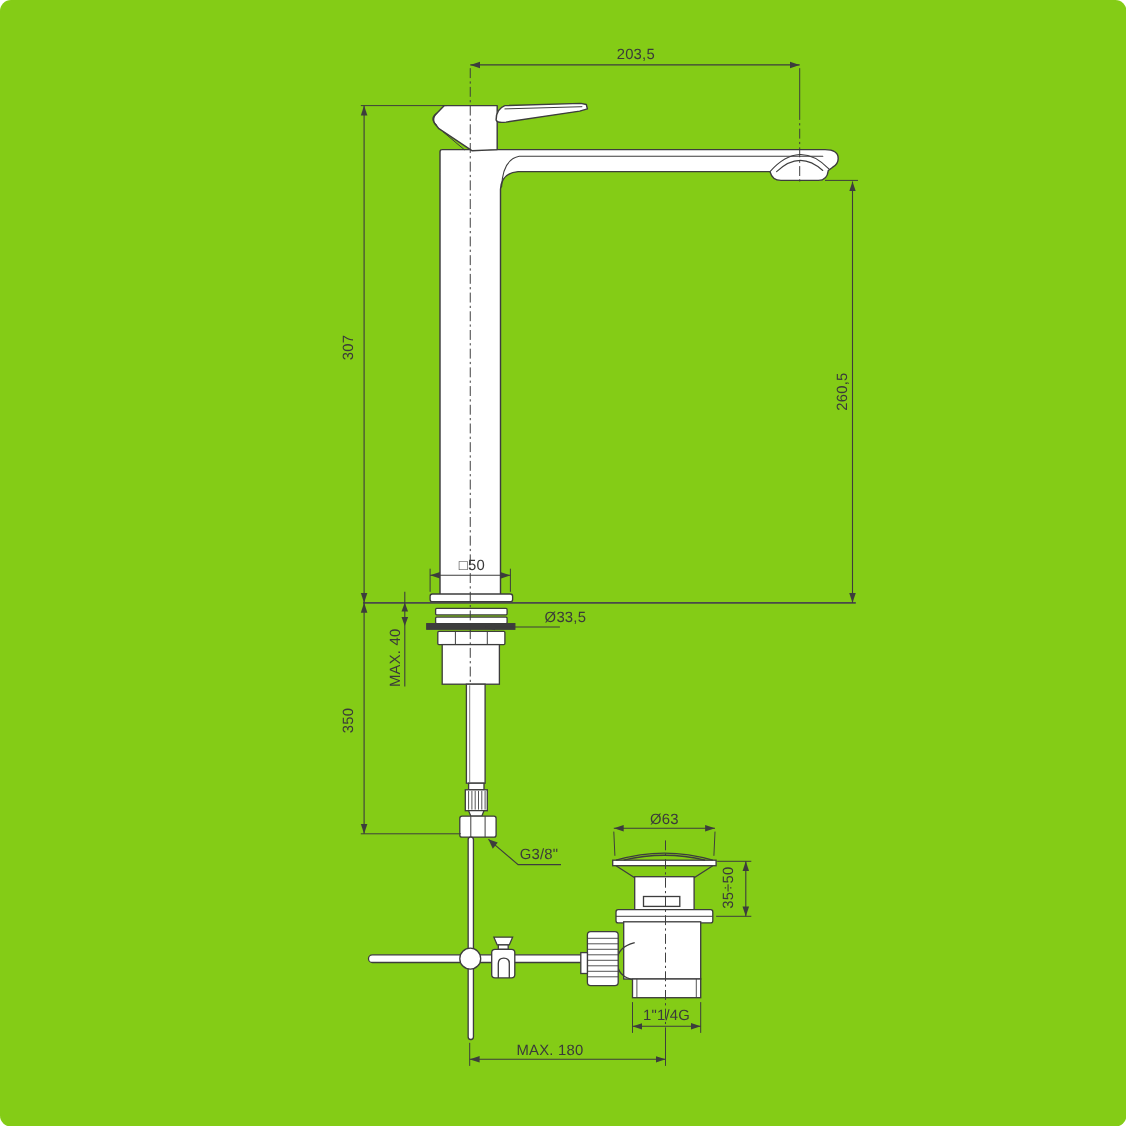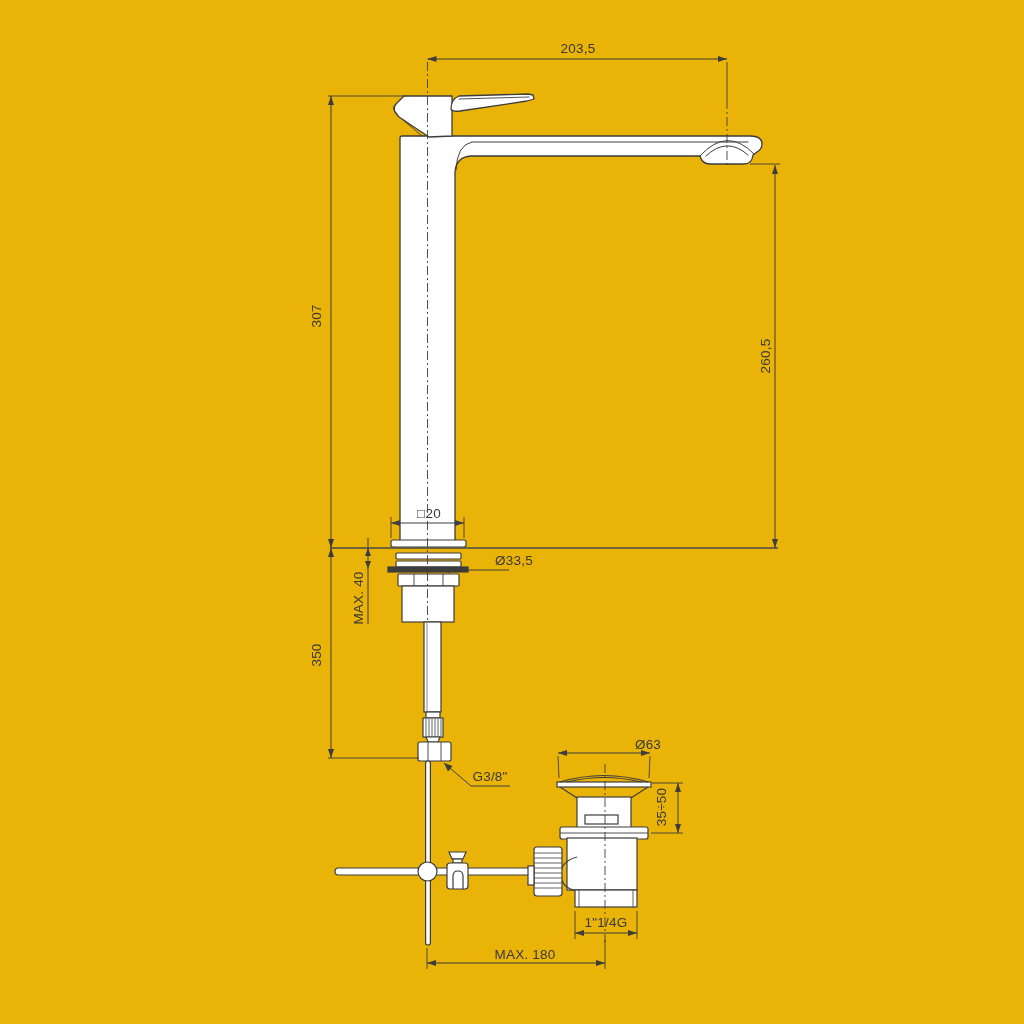--- a/index.html
+++ b/index.html
@@ -1,18 +1,19 @@
 <!DOCTYPE html>
 <html><head>
 <meta charset="utf-8">
 <style>
   html,body{margin:0;padding:0;background:#fff;}
   .canvas{
-    position:relative;width:1024px;height:1024px;background:#eab308;overflow:hidden;
+    position:relative;width:1024px;height:1024px;background:#84cc16;overflow:hidden;
     font-family:"Liberation Sans", sans-serif;
+    border-radius:10px;
   }
   svg{position:absolute;left:0;top:0;}
   .dim-label{
     position:absolute;font-size:13.5px;color:#3a3a3a;white-space:nowrap;
     transform:translate(-50%,-50%);line-height:1;letter-spacing:.2px;
   }
   .dim-label.vert{transform:translate(-50%,-50%) rotate(-90deg);}
 </style>
 </head>
 <body>
@@ -129,23 +130,23 @@
     <polygon fill="#3d3d3d" stroke="none" points="441,570 450,567 450,573"></polygon>
 
     <path d="M444,763 L471,786 L510,786"></path>
     <polygon fill="#3d3d3d" stroke="none" points="444,763 452.5,766 448,771.5"></polygon>
   </g>
 </svg>
 
 <div class="dim-label" style="left:578px;top:49px;">203,5</div>
 <div class="dim-label vert" style="left:317px;top:316px;">307</div>
 <div class="dim-label vert" style="left:766px;top:356px;">260,5</div>
-<div class="dim-label" style="left:429px;top:514px;">□20</div>
+<div class="dim-label" style="left:429px;top:514px;">□50</div>
 <div class="dim-label" style="left:514px;top:561px;">Ø33,5</div>
 <div class="dim-label vert" style="left:359px;top:598px;">MAX. 40</div>
 <div class="dim-label vert" style="left:317px;top:655px;">350</div>
 <div class="dim-label" style="left:490px;top:777px;">G3/8"</div>
-<div class="dim-label" style="left:604px;top:745px;margin-left:44px;">Ø63</div>
+<div class="dim-label" style="left:604px;top:745px;">Ø63</div>
 <div class="dim-label vert" style="left:662px;top:807px;">35÷50</div>
 <div class="dim-label" style="left:606px;top:923px;">1"1/4G</div>
-<div class="dim-label" style="left:525px;top:955px;">MAX. 180</div>
+<div class="dim-label" style="left:500px;top:955px;">MAX. 180</div>
 
 </div>
 
 </body></html>

